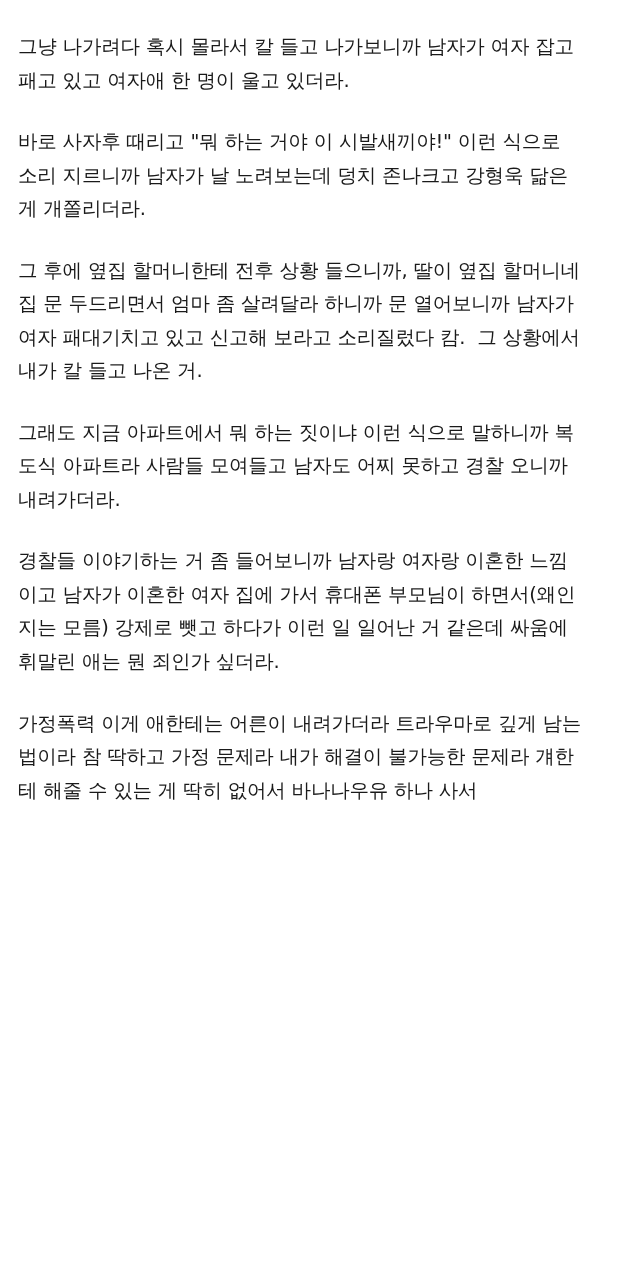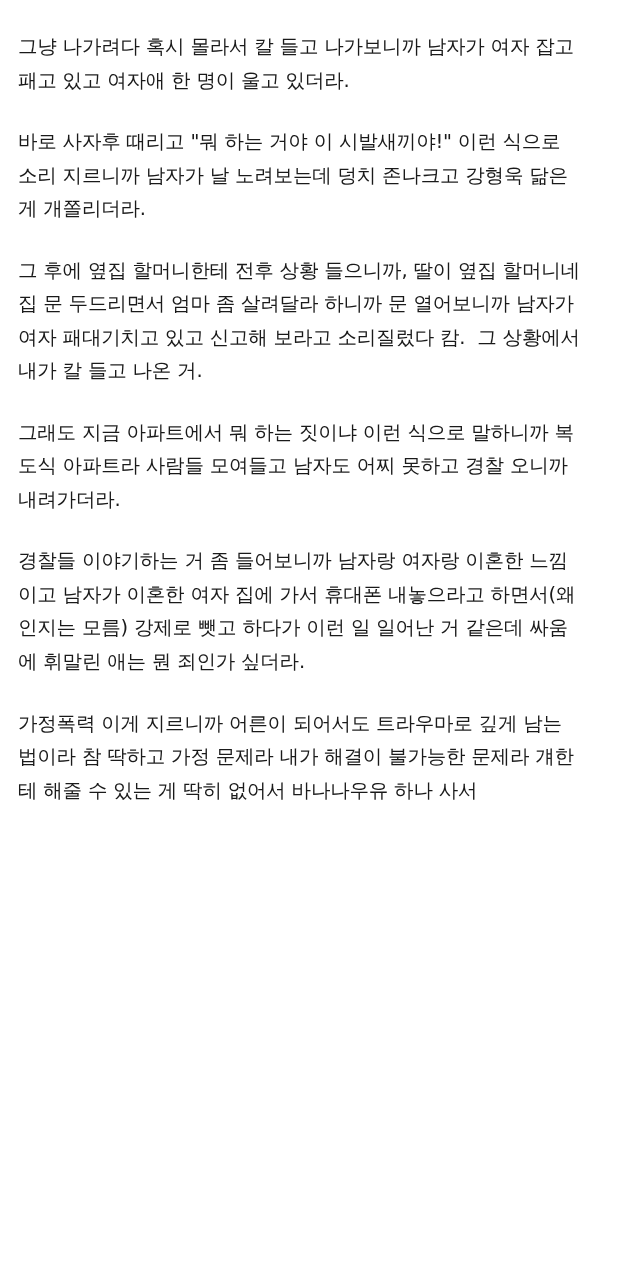--- a/index.html
+++ b/index.html
@@ -41,16 +41,16 @@
 </style>
 </head>
 <body>
 
 <div class="page">
   <div class="article">
     <p class="para">그냥 나가려다 혹시 몰라서 칼 들고 나가보니까 남자가 여자 잡고 패고 있고 여자애 한 명이 울고 있더라.</p>
     <p class="para">바로 사자후 때리고 "뭐 하는 거야 이 시발새끼야!" 이런 식으로 소리 지르니까 남자가 날 노려보는데 덩치 존나크고 강형욱 닮은 게 개쫄리더라.</p>
     <p class="para">그 후에 옆집 할머니한테 전후 상황 들으니까, 딸이 옆집 할머니네 집 문 두드리면서 엄마 좀 살려달라 하니까 문 열어보니까 남자가 여자 패대기치고 있고 신고해 보라고 소리질렀다 캄.  그 상황에서 내가 칼 들고 나온 거.</p>
     <p class="para">그래도 지금 아파트에서 뭐 하는 짓이냐 이런 식으로 말하니까 복도식 아파트라 사람들 모여들고 남자도 어찌 못하고 경찰 오니까 내려가더라.</p>
-    <p class="para">경찰들 이야기하는 거 좀 들어보니까 남자랑 여자랑 이혼한 느낌이고 남자가 이혼한 여자 집에 가서 휴대폰 내놓으라고 하면서(왜인지는 모름) 강제로 뺏고 하다가 이런 일 일어난 거 같은데 싸움에 휘말린 애는 뭔 죄인가 싶더라.</p>
-    <p class="para tight">가정폭력 이게 지르니까 어른이 되어서도 트라우마로 깊게 남는 법이라 참 딱하고 가정 문제라 내가 해결이 불가능한 문제라 걔한테 해줄 수 있는 게 딱히 없어서 바나나우유 하나 사서</p>
+    <p class="para">경찰들 이야기하는 거 좀 들어보니까 남자랑 여자랑 이혼한 느낌이고 남자가 이혼한 여자 집에 가서 휴대폰 부모님이 하면서(왜인지는 모름) 강제로 뺏고 하다가 이런 일 일어난 거 같은데 싸움에 휘말린 애는 뭔 죄인가 싶더라.</p>
+    <p class="para tight">가정폭력 이게 애한테는 어른이 내려가더라 트라우마로 깊게 남는 법이라 참 딱하고 가정 문제라 내가 해결이 불가능한 문제라 걔한테 해줄 수 있는 게 딱히 없어서 바나나우유 하나 사서</p>
   </div>
 </div>
 
 </body></html>

